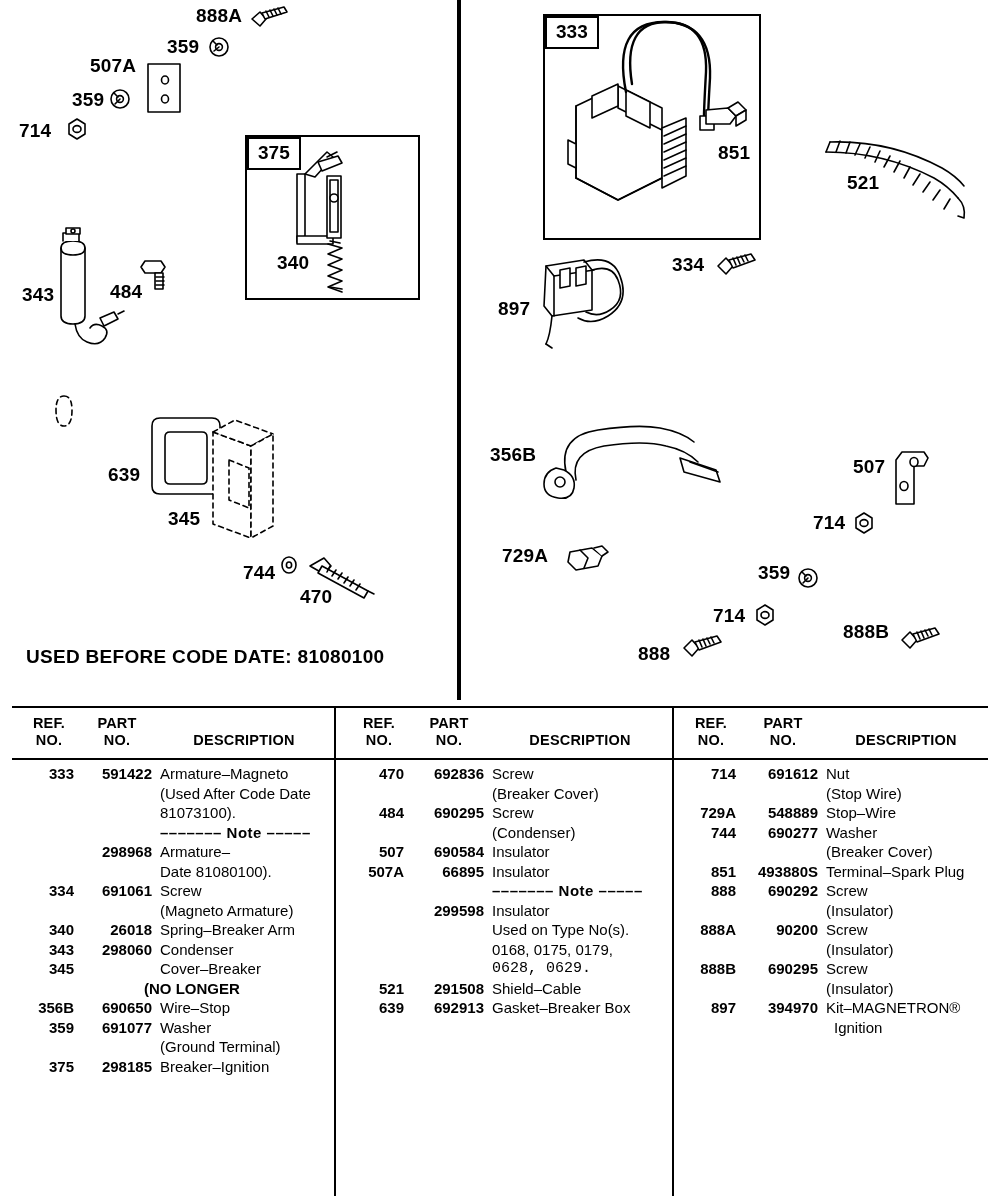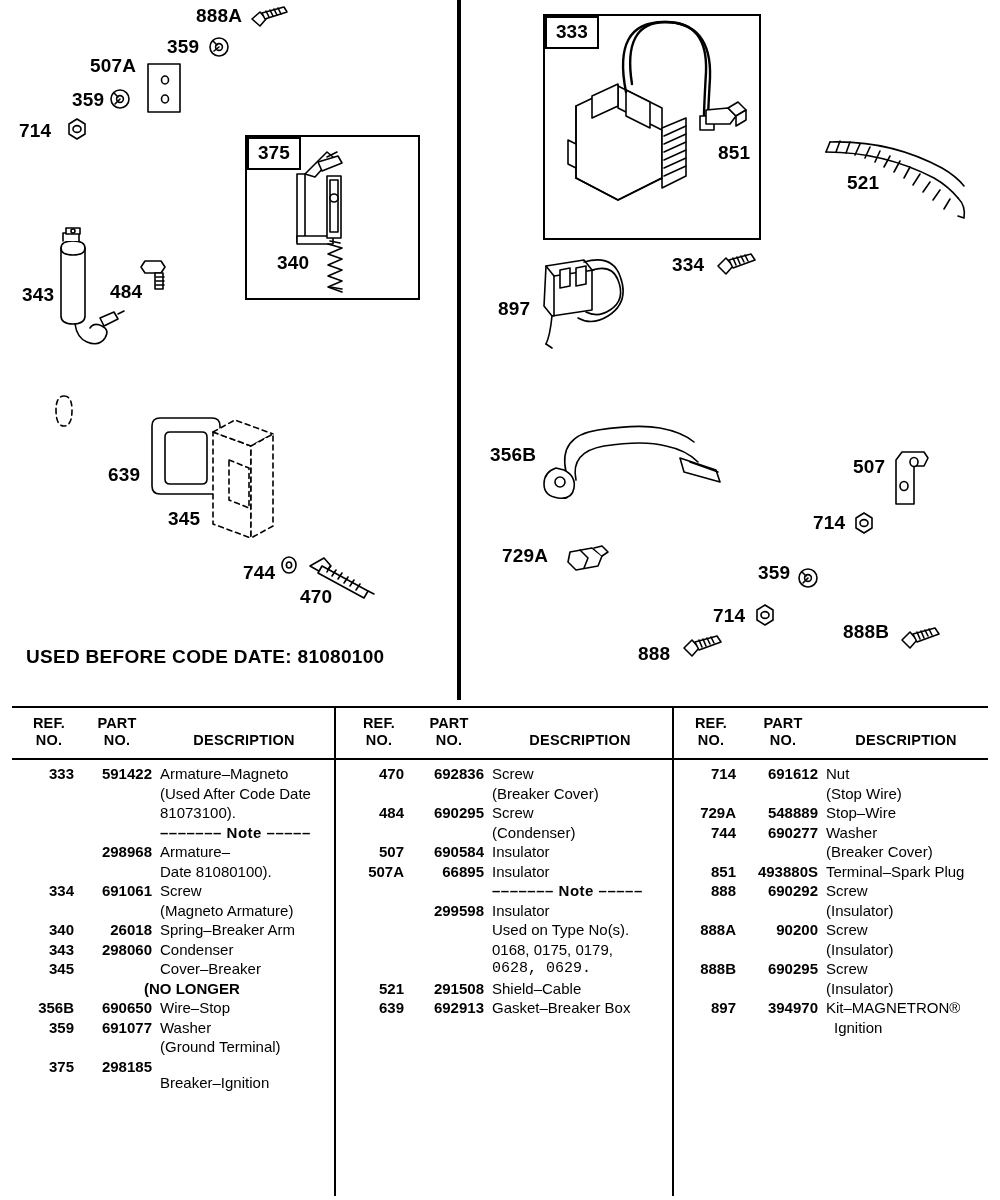--- a/index.html
+++ b/index.html
@@ -444,21 +444,21 @@
           <span class="desc" style="left: 148px; width: 170px;">Washer</span>
         </div>
         <div class="prow">
           <span class="ref" style="left: 4px; width: 58px;"></span>
           <span class="part" style="left: 70px; width: 70px;"></span>
           <span class="desc" style="left: 148px; width: 170px;">(Ground Terminal)</span>
         </div>
         <div class="prow">
           <span class="ref" style="left: 4px; width: 58px;">375</span>
           <span class="part" style="left: 70px; width: 70px;">298185</span>
-          <span class="desc" style="left: 148px; width: 170px; margin-top: 16px;">Breaker–Ignition</span>
+          <span class="desc" style="left: 148px; width: 170px;">Breaker–Ignition</span>
         </div>
       </div>
   </div>
 
   <div class="col" style="left:324px; width:336px;">
     <div class="hdr" style="left:14px; top:9px; width:58px;">REF.</div>
     <div class="hdr" style="left:14px; top:26px; width:58px;">NO.</div>
     <div class="hdr" style="left:80px; top:9px; width:66px;">PART</div>
     <div class="hdr" style="left:80px; top:26px; width:66px;">NO.</div>
     <div class="hdr" style="left:156px; top:26px; width:176px;">DESCRIPTION</div>

